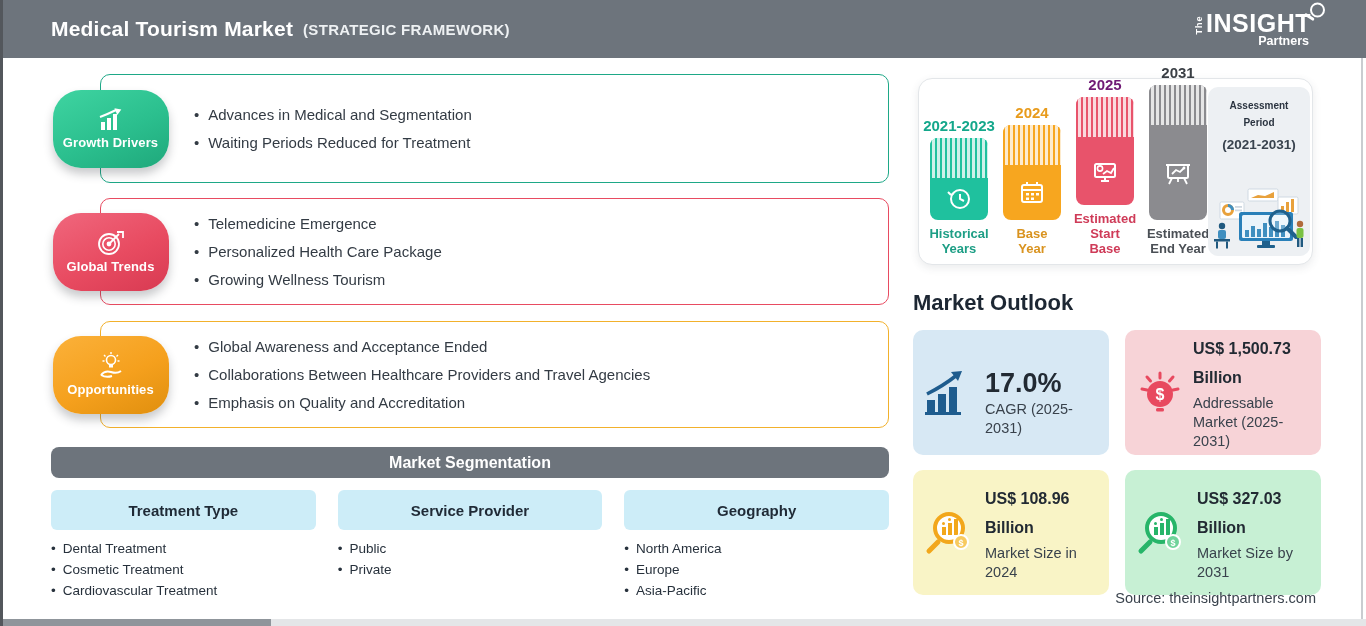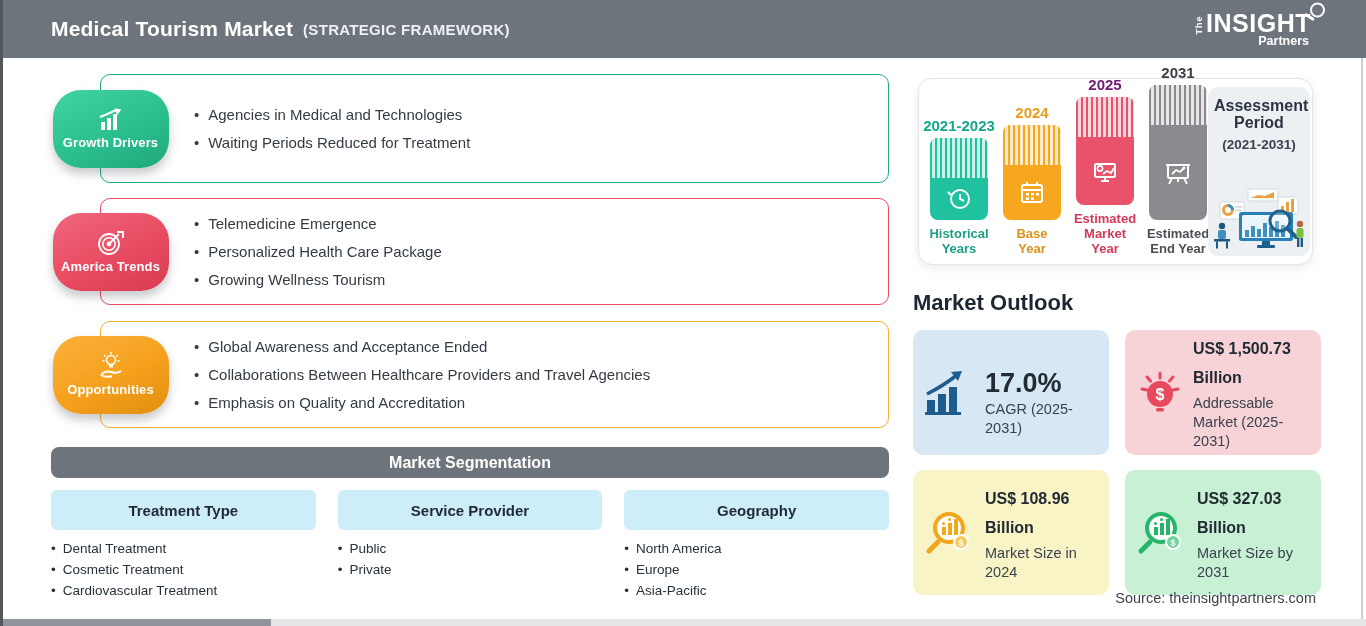--- a/index.html
+++ b/index.html
@@ -66,21 +66,21 @@
   .bar-cap { height:40px; background:repeating-linear-gradient(90deg, var(--c) 0 2px, rgba(255,255,255,.78) 2px 5px), var(--c); }
   .bar-body { flex:1; background:var(--c); display:flex; align-items:center; justify-content:center; }
   .bar-label { font-size:13px; font-weight:bold; text-align:center; line-height:15px; margin-top:6px; }
   .b1 { --c:#1fc19e; } .b2 { --c:#f7a61f; } .b3 { --c:#e8536b; } .b4 { --c:#8b8b8f; }
   .y1 { color:#14a78b; } .y2 { color:#e89b1c; } .y3 { color:#701a75; } .y4 { color:#3a3f45; }
   .l1 { color:#1d9e85; } .l2 { color:#d9931f; } .l3 { color:#cf3b58; } .l4 { color:#4a4f55; }
   .h1 { height:82px; } .h2 { height:95px; } .h3 { height:108px; } .h4 { height:135px; }
 
   .assess { width:102px; background:#edf0f3; border-radius:10px; padding:10px 6px 6px;
             display:flex; flex-direction:column; align-items:center; }
-  .assess-title { font-size:16px; font-weight:bold; color:#2b3440; text-align:center; line-height:17px; width:90px; }
+  .assess-title { font-size:10px; font-weight:bold; color:#2b3440; text-align:center; line-height:17px; width:90px; }
   .assess-range { font-size:13.5px; font-weight:600; color:#39434e; margin-top:6px; }
   .assess-illu { margin-top:auto; }
 
   
   .outlook-title { position:absolute; left:910px; top:290px; font-size:22px; font-weight:bold; color:#1d2733; }
   .cards { position:absolute; left:910px; top:330px; width:408px; display:grid;
            grid-template-columns:196px 196px; column-gap:16px; row-gap:15px; }
   .card { height:125px; border-radius:10px; padding:12px 12px; display:flex; align-items:center; gap:10px; }
   .card.blue   { background:#d7e8f4; }
   .card.pink   { background:#f7d3d7; }
@@ -122,34 +122,34 @@
     <div class="badge green">
       <svg width="32" height="24" viewBox="0 0 32 24">
         <rect x="6" y="14" width="4" height="8" fill="#fff"></rect>
         <rect x="12" y="10" width="4" height="12" fill="#fff"></rect>
         <rect x="18" y="6" width="4" height="16" fill="#fff"></rect>
         <path d="M5 9 Q13 6 21 2" stroke="#fff" stroke-width="2" fill="none"></path>
         <path d="M18 0 L25 0 L22 6 Z" fill="#fff" transform="translate(1,1) rotate(10 22 2)"></path>
       </svg>
       <span class="badge-label">Growth Drivers</span>
     </div>
-    <div class="fw-item">Agencies in Medical and Technologies</div>
+    <div class="fw-item">Advances in Medical and Segmentation</div>
     <div class="fw-item">Waiting Periods Reduced for Treatment</div>
   </div>
 
   <div class="fw-row r2">
     <div class="badge red">
       <svg width="28" height="26" viewBox="0 0 28 26">
         <circle cx="12" cy="14" r="10" stroke="#fff" stroke-width="1.8" fill="none"></circle>
         <circle cx="12" cy="14" r="6.2" stroke="#fff" stroke-width="1.6" fill="none"></circle>
         <circle cx="12" cy="14" r="2.4" fill="#fff"></circle>
         <path d="M12 14 L22 4" stroke="#fff" stroke-width="1.8"></path>
         <path d="M20 2 L26 2 L26 8" stroke="#fff" stroke-width="1.8" fill="none"></path>
       </svg>
-      <span class="badge-label">America Trends</span>
+      <span class="badge-label">Global Trends</span>
     </div>
     <div class="fw-item">Telemedicine Emergence</div>
     <div class="fw-item">Personalized Health Care Package</div>
     <div class="fw-item">Growing Wellness Tourism</div>
   </div>
 
   <div class="fw-row r3">
     <div class="badge orange">
       <svg width="30" height="27" viewBox="0 0 30 27">
         <circle cx="15" cy="8" r="4.5" stroke="#fff" stroke-width="1.6" fill="none"></circle>
@@ -246,21 +246,21 @@
             <svg width="32" height="30" viewBox="0 0 32 30">
               <rect x="6" y="8" width="20" height="13" rx="1.5" stroke="#fff" stroke-width="2" fill="none"></rect>
               <path d="M12 25 L20 25 M16 21 L16 25" stroke="#fff" stroke-width="2"></path>
               <circle cx="11" cy="12.5" r="2.6" stroke="#fff" stroke-width="1.6" fill="none"></circle>
               <path d="M14 18 L18 15 L22 17 L25 12" stroke="#fff" stroke-width="1.8" fill="none"></path>
             </svg>
           </div>
         </div>
         <div class="bar-label l3">
           <div>Estimated</div>
-          <div>Market Year</div>
+          <div>Start Base</div>
         </div>
       </div>
 
       <div class="bar-col">
         <span class="bar-year y4">2031</span>
         <div class="bar b4 h4">
           <div class="bar-cap"></div>
           <div class="bar-body">
             <svg width="32" height="30" viewBox="0 0 32 30">
               <rect x="6" y="7" width="20" height="13" rx="1.5" stroke="#fff" stroke-width="2" fill="none"></rect>

